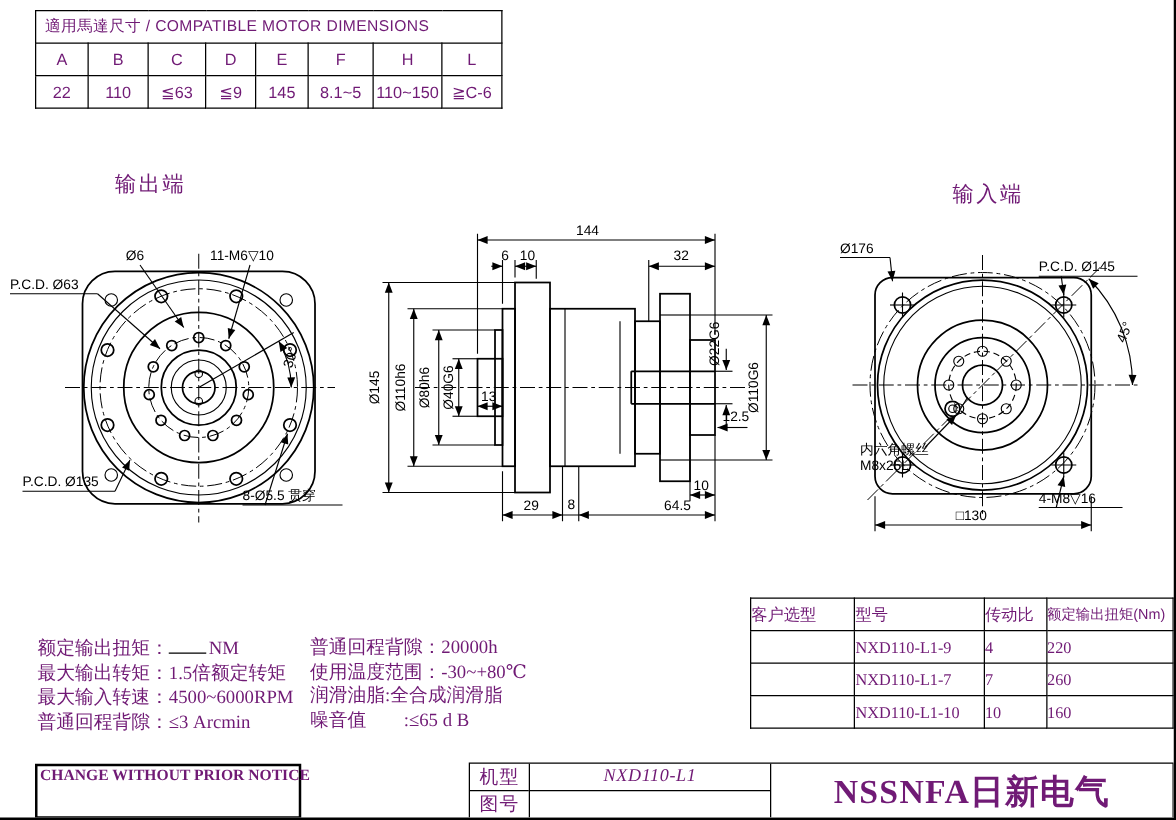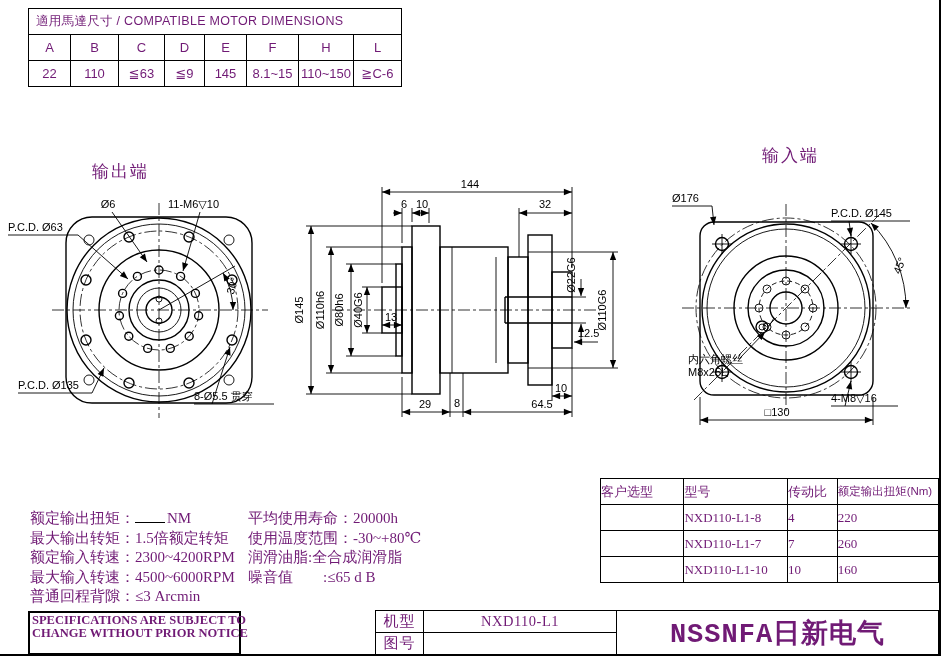--- a/index.html
+++ b/index.html
@@ -43,23 +43,23 @@
   .sel-table tr.head td.tq { font-size:11.5px; }
   
   .title-block { position:absolute; left:375px; top:610px; width:564px; height:45px;
                  border:1.5px solid #000; box-sizing:border-box; display:flex; background:#fff; }
   .tb-col { display:flex; flex-direction:column; }
   .tb-labels { width:47px; border-right:1px solid #000; }
   .tb-values { width:192px; border-right:1px solid #000; }
   .tb-cell { height:50%; box-sizing:border-box; display:flex; align-items:center; justify-content:center; }
   .tb-cell.top { border-bottom:1px solid #000; }
   .tb-cell.lbl { font-size:15px; letter-spacing:1px; }
-  .tb-cell.val { font-family:"Liberation Serif","DejaVu Serif",serif; font-size:14.5px; letter-spacing:.5px; }
+  .tb-cell.val { font-family:"Liberation Serif","DejaVu Serif",serif; font-size:14.5px; letter-spacing:.5px;font-style:italic; }
   .tb-brand { flex:1; display:flex; align-items:center; justify-content:center;
-              font-family:Liberation Mono, monospace; font-size:27px; font-weight:bold; letter-spacing:1px; }
+              font-family:Liberation Serif, serif; font-size:27px; font-weight:bold; letter-spacing:1px; }
 </style>
 </head>
 <body>
 
 <div class="sheet">
 
   <table class="motor-table">
     <colgroup>
       <col style="width:42px">
         <col style="width:48px">
@@ -83,28 +83,28 @@
       <td>F</td>
       <td>H</td>
       <td>L</td>
     </tr>
     <tr>
       <td>22</td>
       <td>110</td>
       <td>≦63</td>
       <td>≦9</td>
       <td>145</td>
-      <td>8.1~15</td>
+      <td>8.1~5</td>
       <td>110~150</td>
       <td>≧C-6</td>
     </tr>
   </tbody>
     </table>
 
-  <div class="view-label" style="left:92px; top:160px;">输出端</div>
+  <div class="view-label" style="left:92px; top:136px;">输出端</div>
   <div class="view-label" style="left:762px; top:144px;">输入端</div>
 
   <svg class="drawing-svg" width="941" height="280" viewBox="0 0 941 280">
     <defs>
       <marker id="ar" viewBox="0 0 10 10" refX="9.5" refY="5" markerWidth="10" markerHeight="10" orient="auto-start-reverse">
         <path d="M0.5,1.5 L9.5,5 L0.5,8.5 Z" fill="#000"></path>
       </marker>
     </defs>
 
     <g>
@@ -310,54 +310,52 @@
       <line class="thin" x1="873" y1="222" x2="873" y2="250"></line>
       <line class="dim" x1="700" y1="245" x2="873" y2="245" marker-start="url(#ar)" marker-end="url(#ar)"></line>
       <text x="777" y="241" text-anchor="middle">□130</text>
     </g>
   </svg>
 
   <div class="specs">
     <div class="spec-col left">
       <div><span>额定输出扭矩：</span><span class="blank-underline"></span><span>NM</span></div>
       <div>最大输出转矩：1.5倍额定转矩</div>
-      <div>额定输入转速：2300~4200RPM</div>
       <div>最大输入转速：4500~6000RPM</div>
       <div>普通回程背隙：≤3 Arcmin</div>
     </div>
     <div class="spec-col right">
-      <div>平均使用寿命：20000h</div>
+      <div>普通回程背隙：20000h</div>
       <div>使用温度范围：-30~+80℃</div>
       <div>润滑油脂:全合成润滑脂</div>
       <div>噪音值　　:≤65 d B</div>
     </div>
   </div>
 
   <div class="notice">
-    <div class="en">SPECIFICATIONS ARE SUBJECT TO</div>
     <div class="en">CHANGE WITHOUT PRIOR NOTICE</div>
   </div>
 
   <table class="sel-table">
     <colgroup>
       <col style="width:84px">
         <col style="width:104px">
         <col style="width:50px">
         <col style="width:102px">
     </colgroup>
     <tbody>
         <tr class="head">
       <td>客户选型</td>
       <td>型号</td>
       <td>传动比</td>
       <td class="tq">额定输出扭矩(Nm)</td>
     </tr>
     <tr>
       <td></td>
-      <td>NXD110-L1-8</td>
+      <td>NXD110-L1-9</td>
       <td>4</td>
       <td>220</td>
     </tr>
     <tr>
       <td></td>
       <td>NXD110-L1-7</td>
       <td>7</td>
       <td>260</td>
     </tr>
     <tr>

